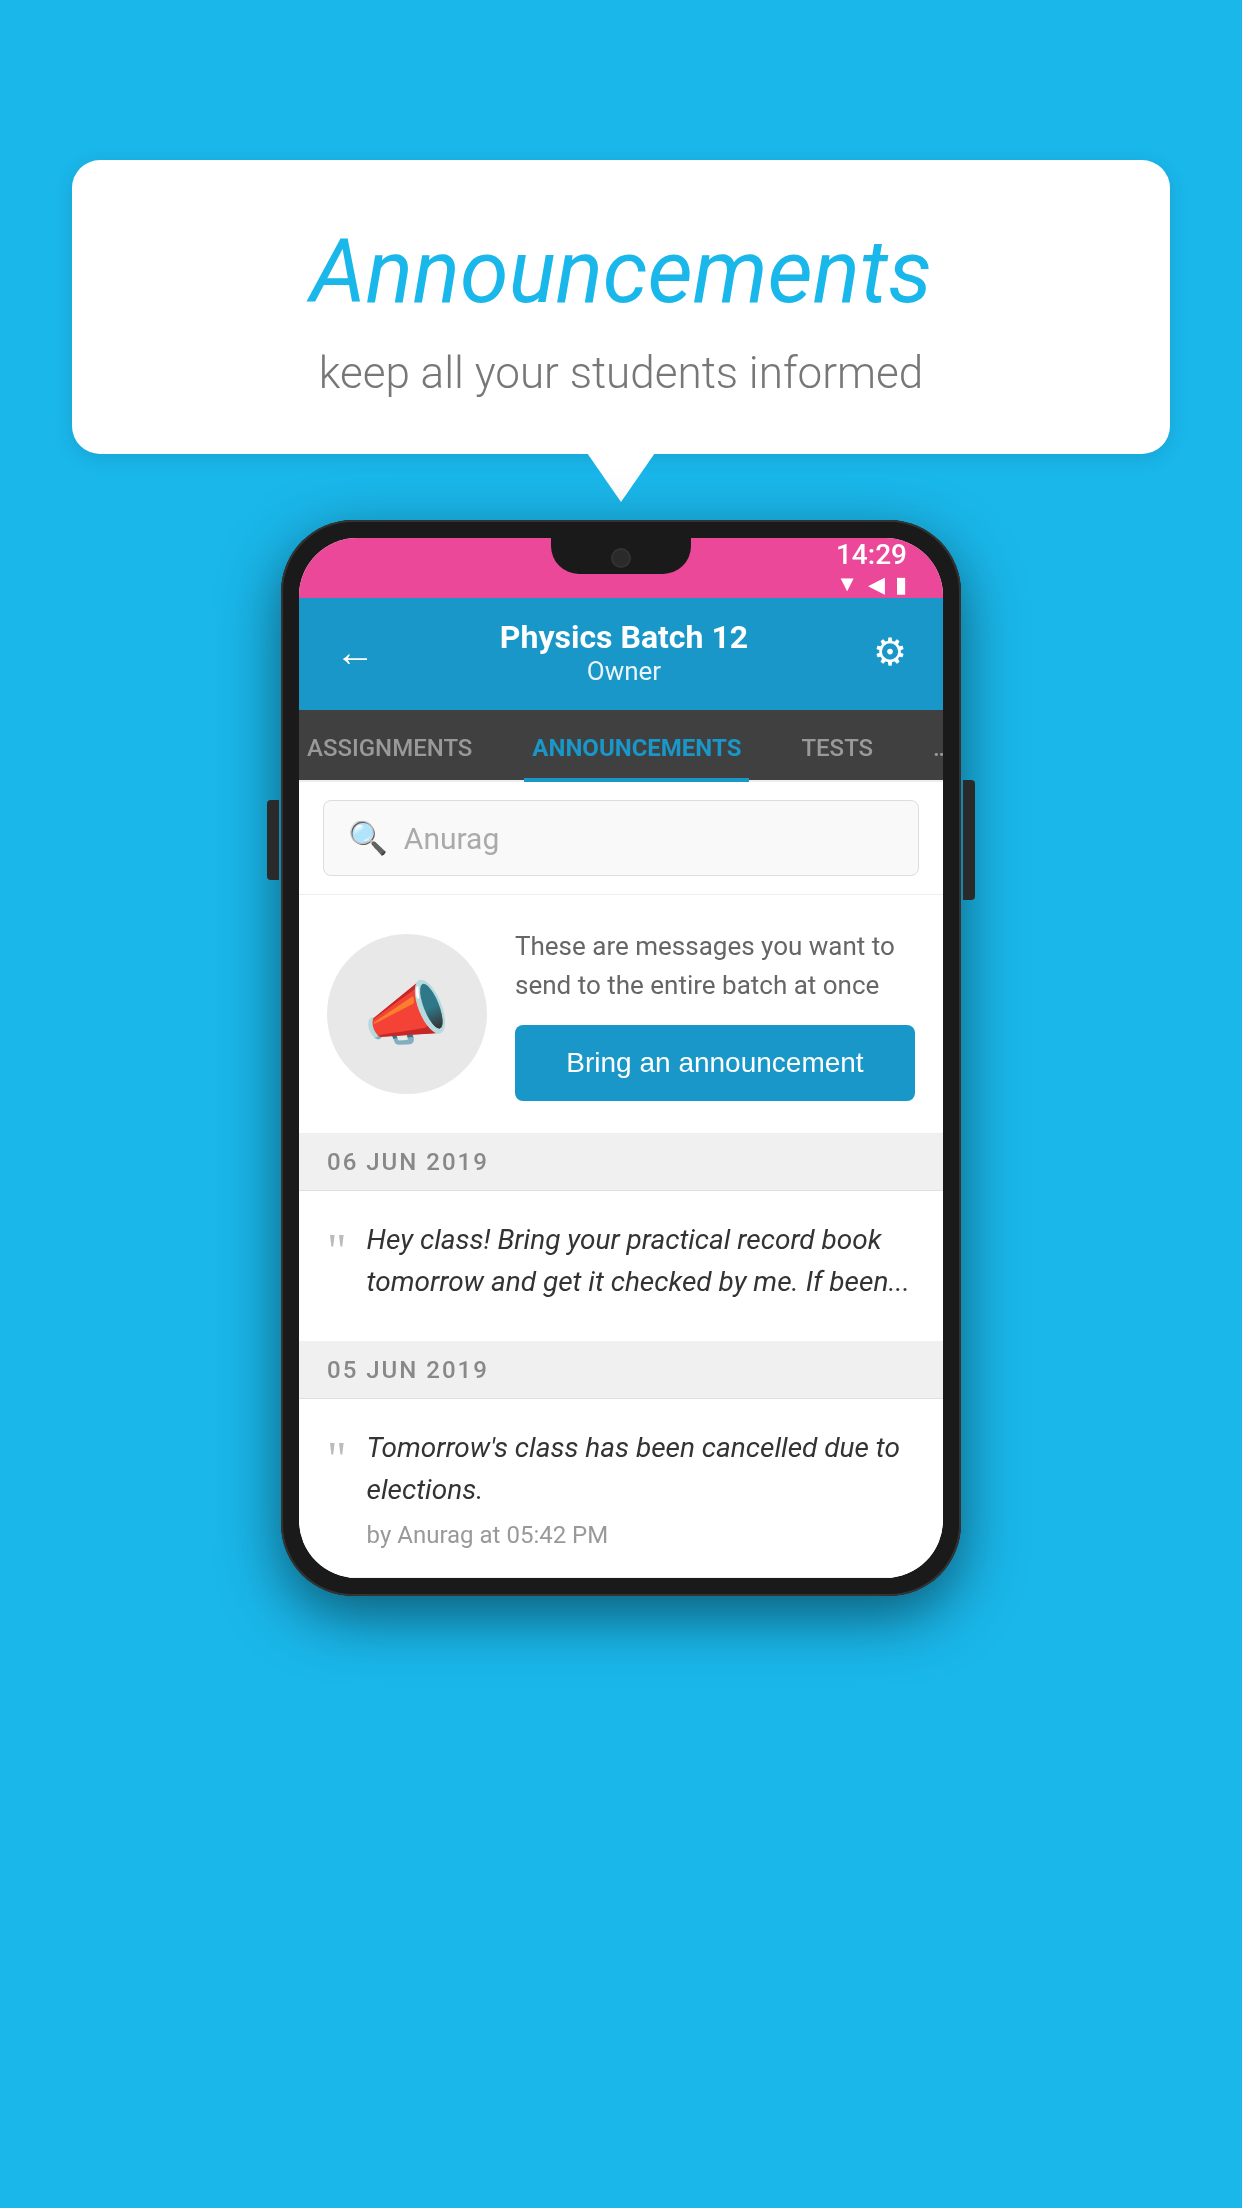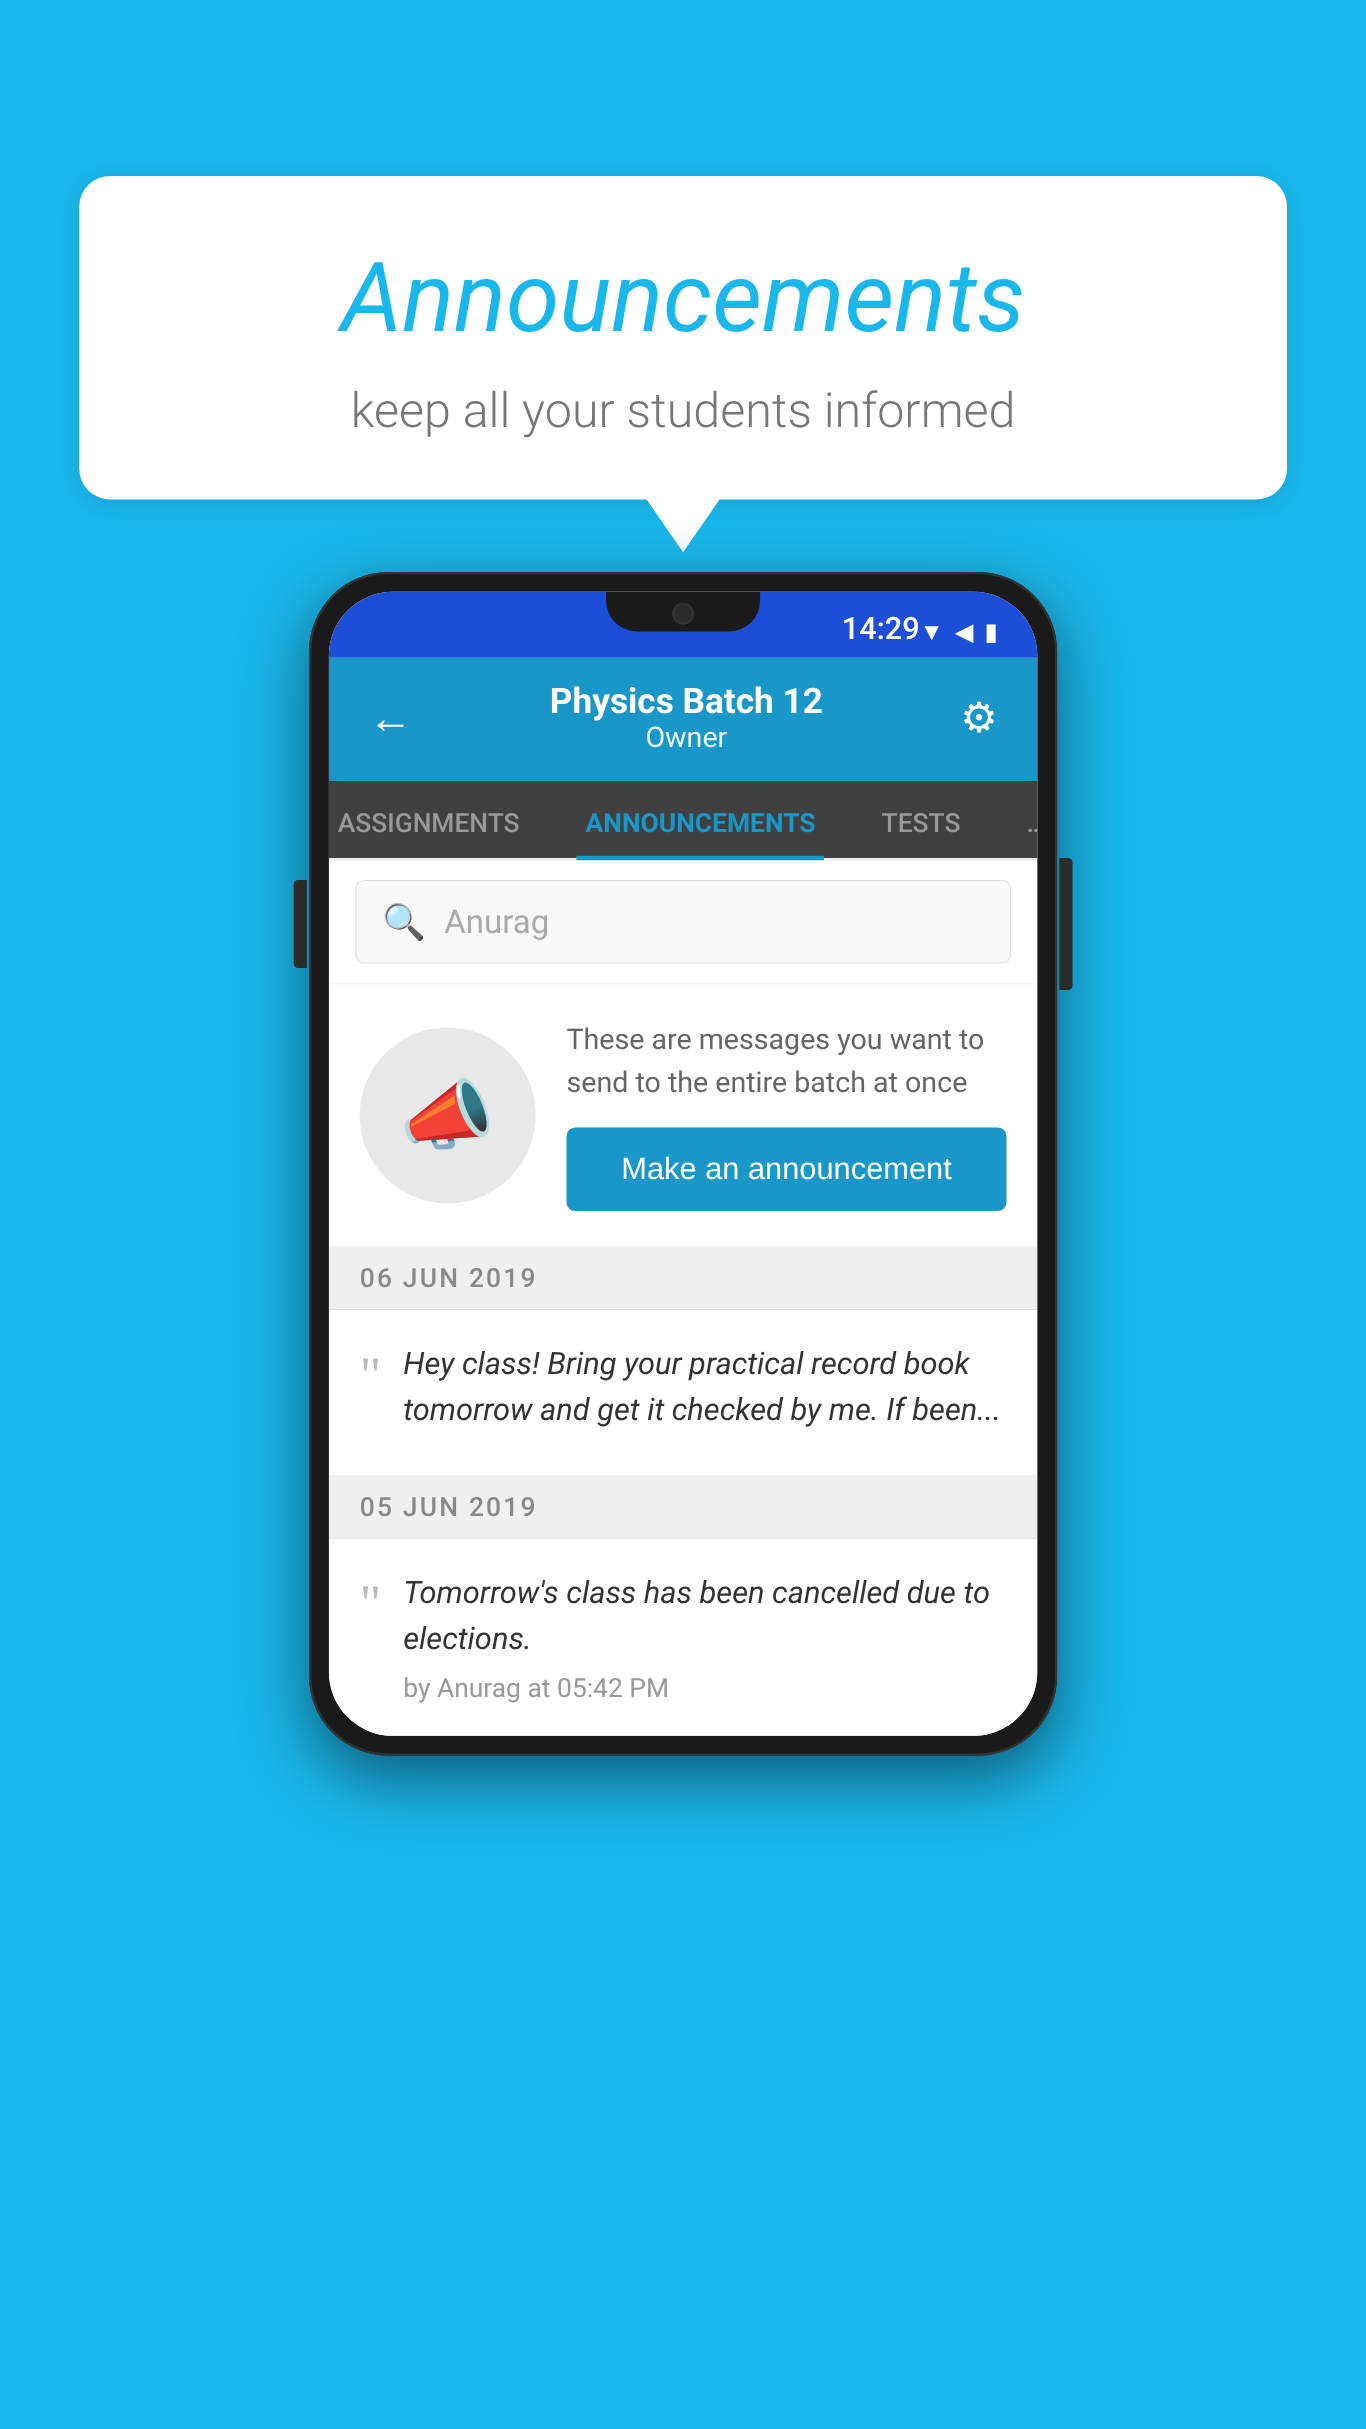--- a/index.html
+++ b/index.html
@@ -128,26 +128,27 @@
       transform: translateX(-50%);
       width: 20px;
       height: 20px;
       background: #2a2a2a;
       border-radius: 50%;
       border: 2px solid #333;
     }
 
     
     .status-bar {
-      background: #1d4ed8;
+      background: #ec4899;
       height: 60px;
       display: flex;
       align-items: flex-end;
-      justify-content: flex-end;
+      justify-content: flex-start;
       padding: 0 36px 10px;
+      flex-direction: column;
     }
 
     .status-time {
       color: white;
       font-size: 28px;
       font-weight: 500;
     }
 
     .status-icons {
       display: flex;
@@ -412,21 +413,21 @@
           <span class="search-placeholder">Anurag</span>
         </div>
       </div>
 
       <div class="promo-section">
         <div class="promo-icon-circle">
           <span class="megaphone-icon">📣</span>
         </div>
         <div class="promo-right">
           <div class="promo-text">These are messages you want to send to the entire batch at once</div>
-          <button class="make-announcement-btn">Make an announcement</button>
+          <button class="make-announcement-btn">Bring an announcement</button>
         </div>
       </div>
 
       <div class="date-separator">
         <span>06  JUN  2019</span>
       </div>
 
       <div class="announcement-item">
         <div class="quote-icon">"</div>
         <div class="announcement-content">

